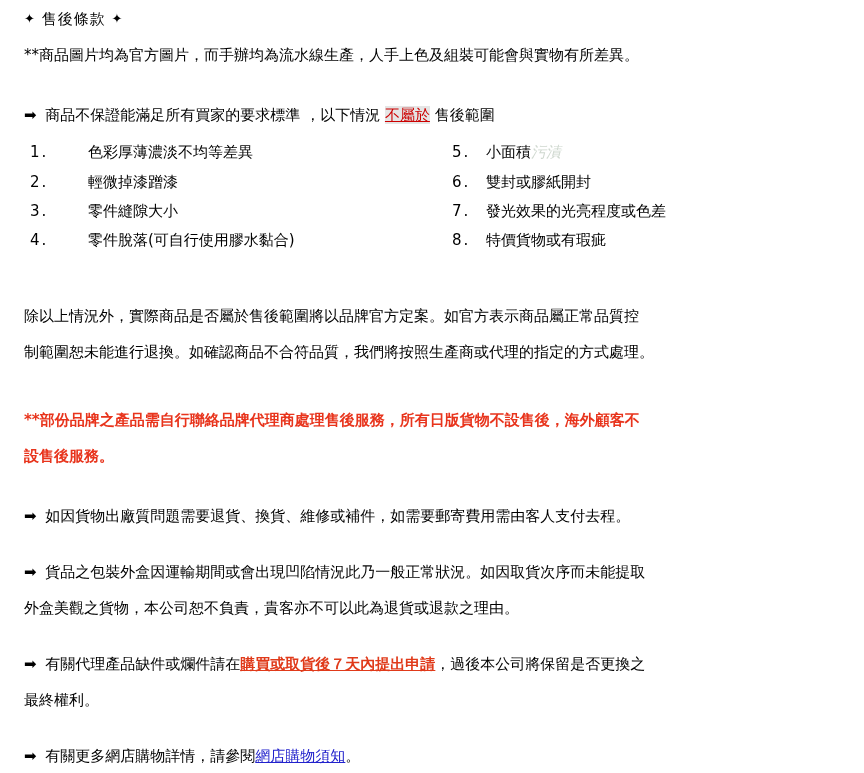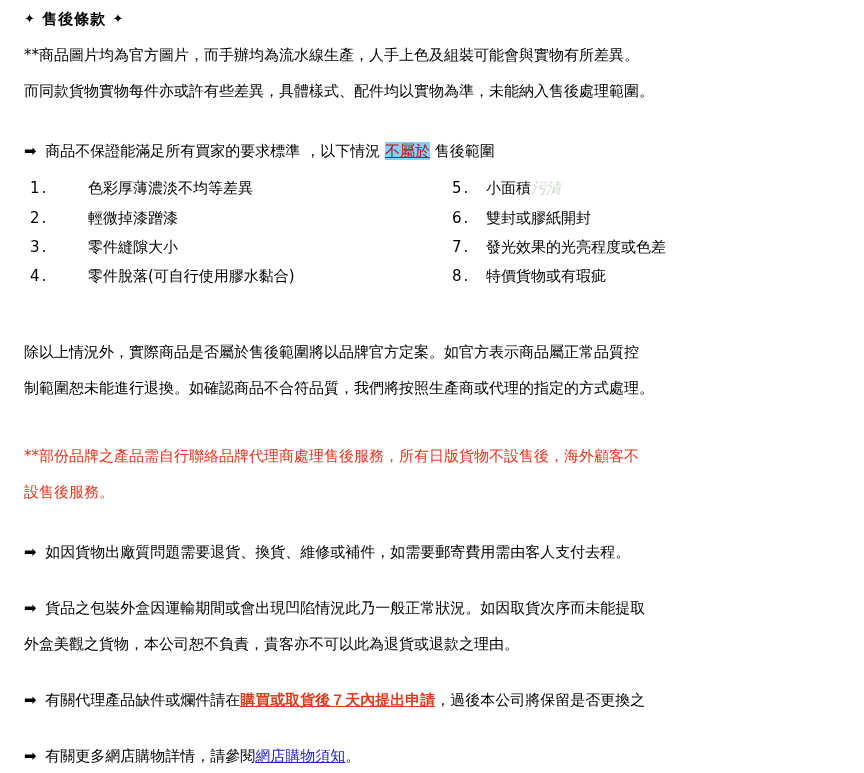--- a/index.html
+++ b/index.html
@@ -16,21 +16,21 @@
     line-height: 1.55;
     overflow: hidden;
   }
   .page {
     padding: 6px 14px 0 24px;
     box-sizing: border-box;
     width: 864px;
   }
   .title {
     font-size: 15px;
-    font-weight: bold;
+    font-weight: normal;
     letter-spacing: 1px;
     margin: 2px 0 6px 0;
   }
   .diamond {
     font-size: 13px;
     vertical-align: 1px;
   }
   p.para {
     margin: 12px 0 2px 0;
     font-size: 15px;
@@ -38,27 +38,27 @@
   }
   .block {
     margin-bottom: 14px;
   }
   .arrow {
     font-family: "DejaVu Sans", sans-serif;
     font-size: 15px;
     padding-right: 4px;
   }
   .hl-yellow {
-    background: #7dd3fc;
+    background: #e5e5e5;
     color: #cc0000;
     text-decoration: underline;
   }
   .red-bold {
     color: #e8341c;
-    font-weight: normal;
+    font-weight: bold;
   }
   .red-ul {
     color: #e03a1a;
     font-weight: bold;
     text-decoration: underline;
   }
   .link {
     color: #2222cc;
     text-decoration: underline;
     cursor: pointer;
@@ -103,21 +103,20 @@
 <div class="page">
 
   <div class="title">
     <span class="diamond">✦</span>
     <span>售後條款</span>
     <span class="diamond">✦</span>
   </div>
 
   <div class="block">
     <p class="para">**商品圖片均為官方圖片，而手辦均為流水線生產，人手上色及組裝可能會與實物有所差異。</p>
-    <p class="para">而同款貨物實物每件亦或許有些差異，具體樣式、配件均以實物為準，未能納入售後處理範圍。</p>
   </div>
 
   <div class="spacer-sm"></div>
 
   <p class="para">
     <span class="arrow">➡</span>
     <span>商品不保證能滿足所有買家的要求標準 ，以下情況</span>
     <span class="hl-yellow">不屬於</span>
     <span>售後範圍</span>
   </p>
@@ -192,20 +191,21 @@
     <p class="para">外盒美觀之貨物，本公司恕不負責，貴客亦不可以此為退貨或退款之理由。</p>
   </div>
 
   <div class="spacer-md"></div>
 
   <div>
     <p class="para">
       <span class="arrow">➡</span>
       <span>有關代理產品缺件或爛件請在</span><span class="red-ul">購買或取貨後７天內提出申請</span><span>，過後本公司將保留是否更換之</span>
     </p>
+    <p class="para">最終權利。</p>
   </div>
 
   <div class="spacer-md"></div>
 
   <p class="para">
     <span class="arrow">➡</span>
     <span>有關更多網店購物詳情，請參閱</span><a class="link">網店購物須知</a><span>。</span>
   </p>
 
 </div>

